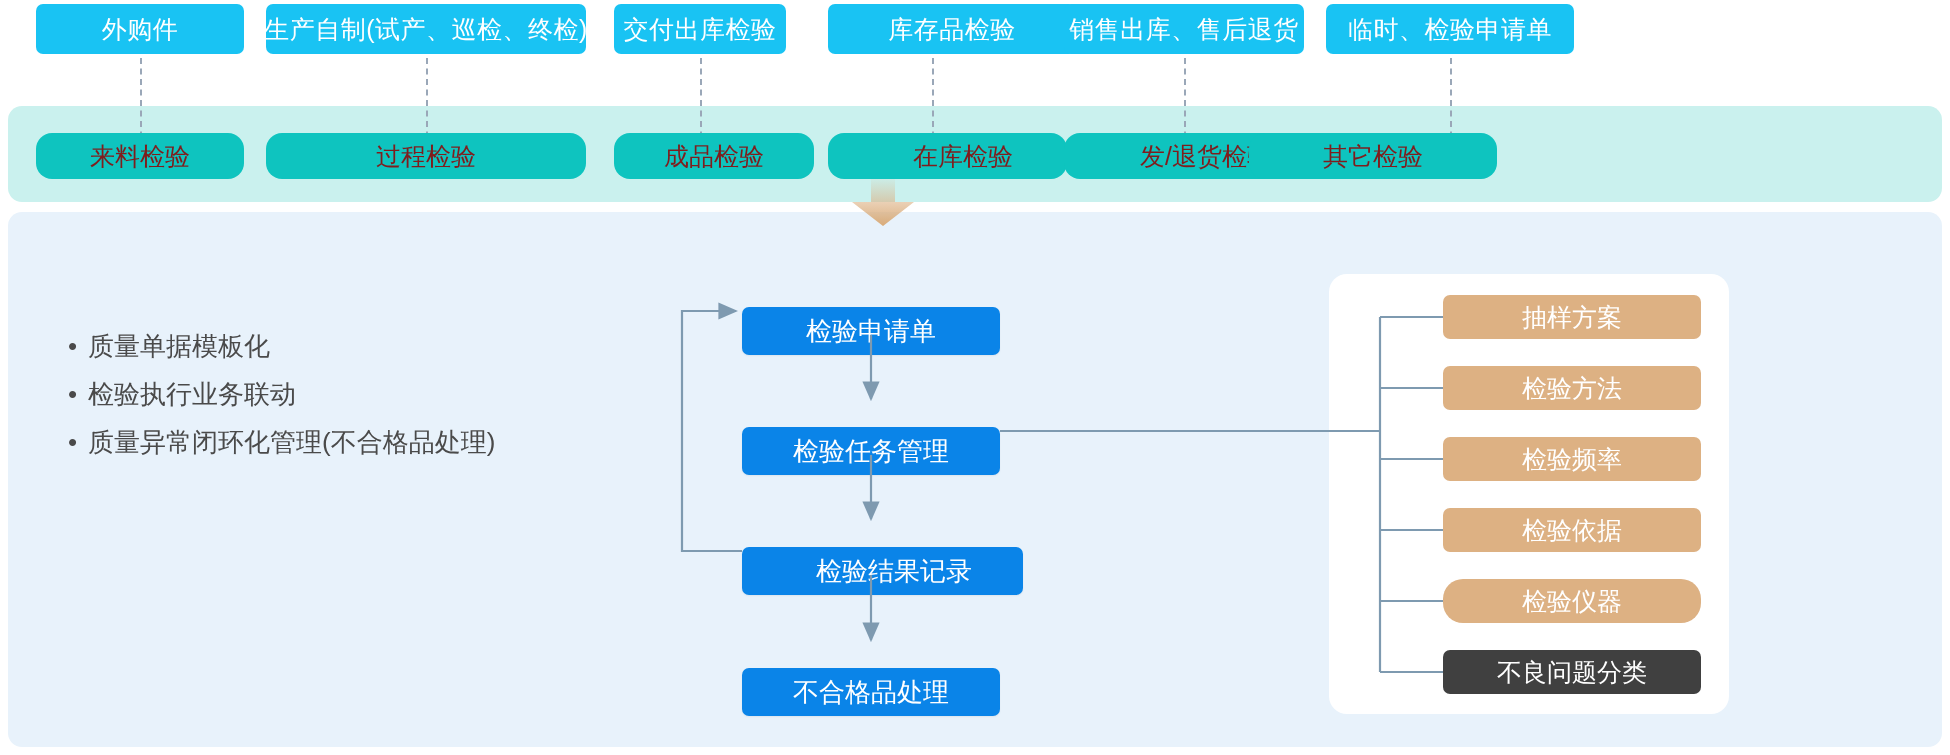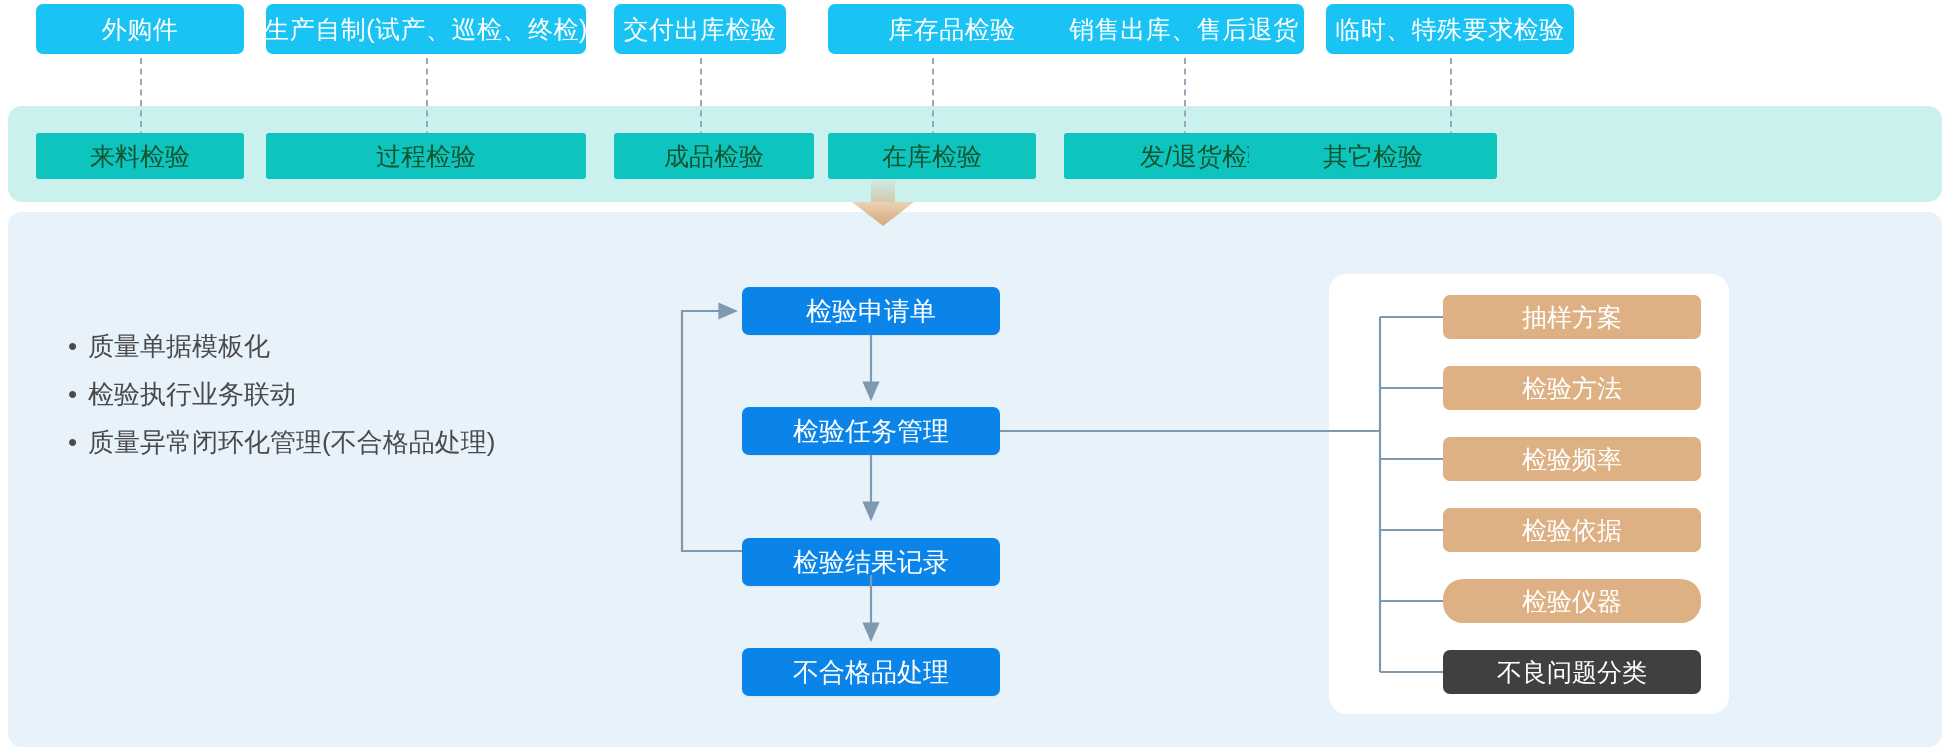--- a/index.html
+++ b/index.html
@@ -55,22 +55,22 @@
     width: 1934px;
     height: 96px;
     background: #caf1ee;
     border-radius: 14px;
   }
   .band-chip {
     position: absolute;
     top: 133px;
     height: 46px;
     background: #0ec4bf;
-    border-radius: 3px;
-    color: #14532d;
+    border-radius: 16px;
+    color: #7f1d1d;
     font-size: 25px;
     display: flex;
     align-items: center;
     justify-content: center;
     white-space: nowrap;
   }
 
   
   #flow-down-arrow {
     position: absolute;
@@ -118,24 +118,25 @@
     height: 48px;
     background: #0a84e8;
     border-radius: 7px;
     color: #ffffff;
     font-size: 26px;
     display: flex;
     align-items: center;
     justify-content: center;
     white-space: nowrap;
     box-shadow: 0 1px 2px rgba(0,0,0,.06);
+    margin-top: 20px;
   }
   #proc-box-0 { top: 287px; }
   #proc-box-1 { top: 407px; }
-  #proc-box-2 { top: 538px; }
+  #proc-box-2 { top: 527px; padding-left: 23px; }
   #proc-box-3 { top: 648px; }
 
   
   #connector-layer {
     position: absolute;
     left: 0; top: 0;
     width: 1950px;
     height: 755px;
     pointer-events: none;
   }
@@ -167,21 +168,21 @@
 </style>
 </head>
 <body>
 
 <div id="source-row">
     <div class="src-chip" style="left: 36px; width: 208px;">外购件</div>
     <div class="src-chip" style="left: 266px; width: 320px;">生产自制(试产、巡检、终检)</div>
     <div class="src-chip" style="left: 614px; width: 172px;">交付出库检验</div>
     <div class="src-chip" style="left: 828px; width: 248px;">库存品检验</div>
     <div class="src-chip" style="left: 1064px; width: 240px;">销售出库、售后退货</div>
-    <div class="src-chip" style="left: 1326px; width: 248px;">临时、特殊要求检验</div>
+    <div class="src-chip" style="left: 1326px; width: 248px;">临时、检验申请单</div>
   </div>
 
 <div id="inspection-band"></div>
 
 <div id="main-panel"></div>
 
 <div id="flow-down-arrow">
   <svg width="62" height="48" viewBox="0 0 62 48">
     <defs>
       <linearGradient id="arrowGrad" x1="0" y1="0" x2="0" y2="1">
@@ -242,21 +243,21 @@
 
 <div class="dash-link" style="left: 140px;"></div>
 <div class="dash-link" style="left: 426px;"></div>
 <div class="dash-link" style="left: 700px;"></div>
 <div class="dash-link" style="left: 932px;"></div>
 <div class="dash-link" style="left: 1184px;"></div>
 <div class="dash-link" style="left: 1450px;"></div>
 <div class="band-chip" style="left: 36px; width: 208px;">来料检验</div>
 <div class="band-chip" style="left: 266px; width: 320px;">过程检验</div>
 <div class="band-chip" style="left: 614px; width: 200px;">成品检验</div>
-<div class="band-chip" style="left: 828px; width: 208px;">在库检验</div>
+<div class="band-chip" style="left: 828px; width: 208px; padding-left: 31px;">在库检验</div>
 <div class="band-chip" style="left: 1064px; width: 284px;">发/退货检验</div>
 <div class="band-chip" style="left: 1249px; width: 248px;">其它检验</div>
 <div class="std-chip" style="top: 295px; background: rgb(221, 177, 131);">抽样方案</div>
 <div class="std-chip" style="top: 366px; background: rgb(221, 177, 131);">检验方法</div>
 <div class="std-chip" style="top: 437px; background: rgb(221, 177, 131);">检验频率</div>
 <div class="std-chip" style="top: 508px; background: rgb(221, 177, 131);">检验依据</div>
 <div class="std-chip" style="top: 579px; background: rgb(221, 177, 131); border-radius: 20px;">检验仪器</div>
 <div class="std-chip" style="top: 650px; background: #404040;">不良问题分类</div>
 
 </body></html>

